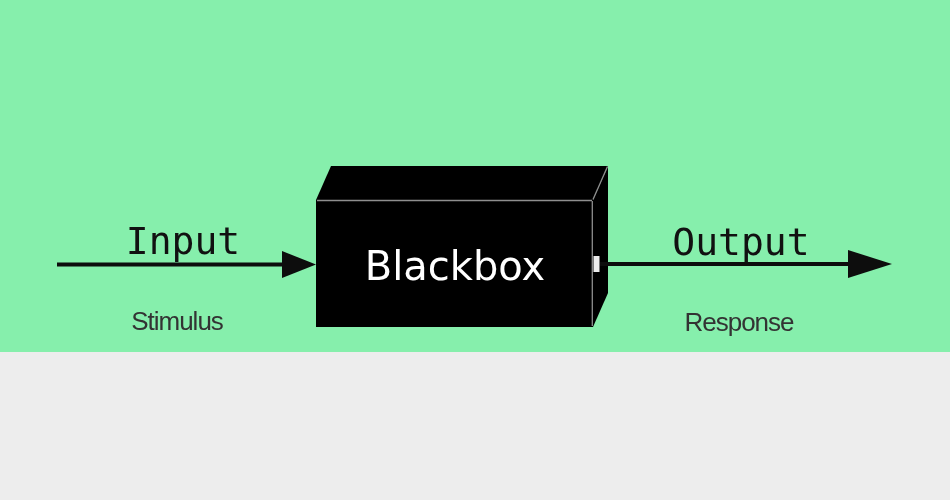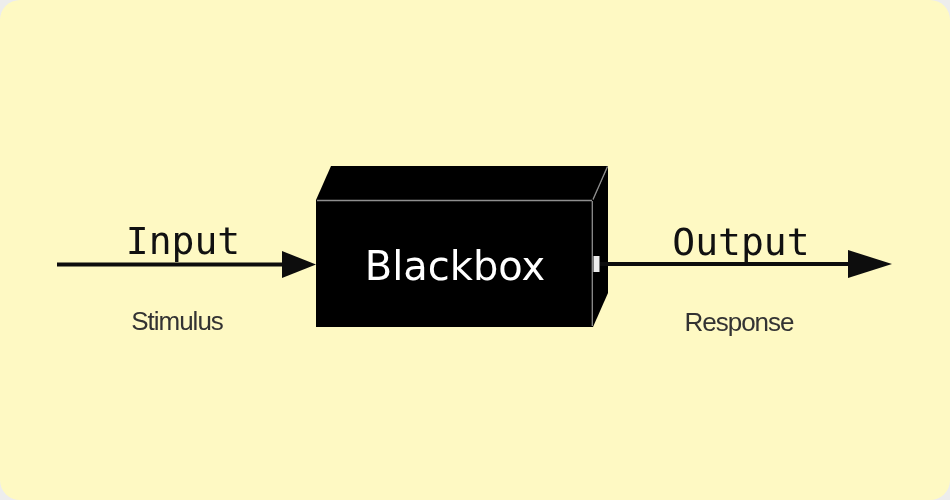--- a/index.html
+++ b/index.html
@@ -3,25 +3,24 @@
 <meta charset="utf-8">
 <style>
   html, body {
     margin: 0;
     padding: 0;
     background: #ededed;
   }
   .stage {
     position: relative;
     width: 950px;
-    height: 500px;
-    background: #fef9c3;
+    height: 352px;
+    background: #86efac;
     overflow: hidden;
     font-family: "Liberation Sans", sans-serif;
-    border-radius: 20px;
   }
   svg { display: block; }
 
   .flow-label {
     font-family: "DejaVu Sans Mono", "Liberation Mono", monospace;
     font-size: 38px;
     fill: #111111;
   }
   .sub-label {
     font-family: "Liberation Sans", sans-serif;

